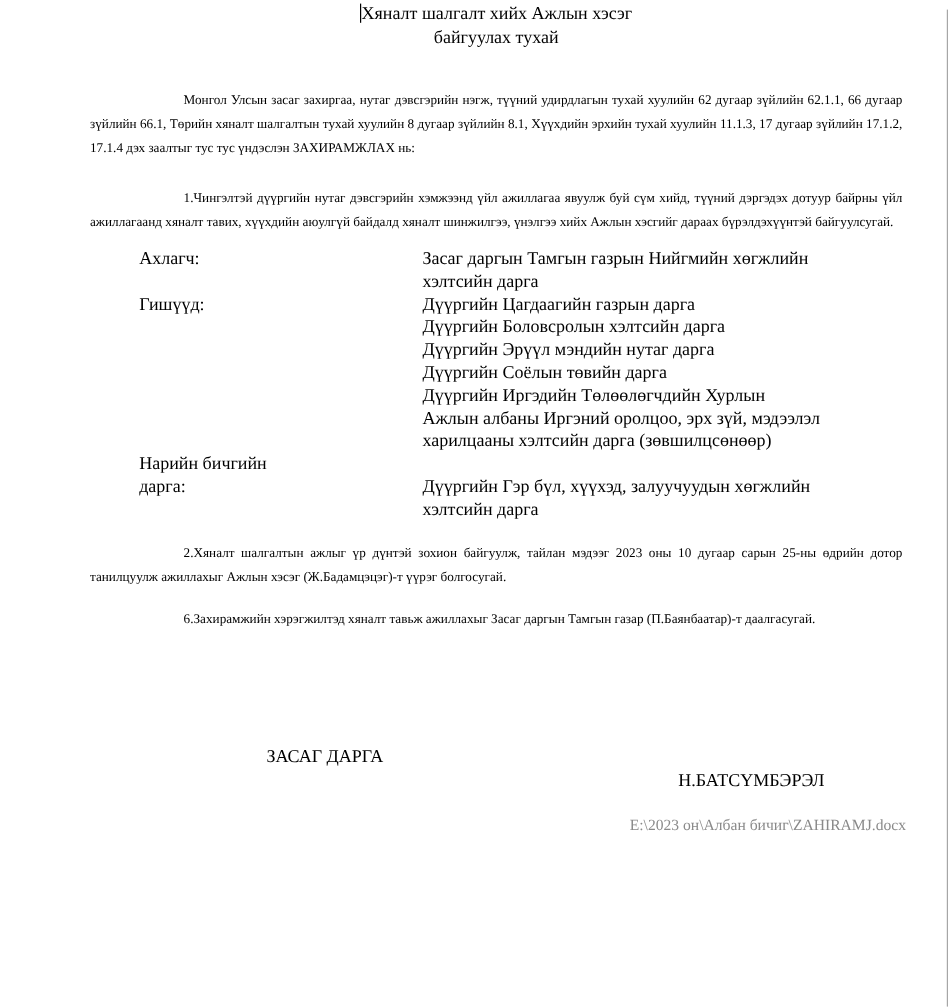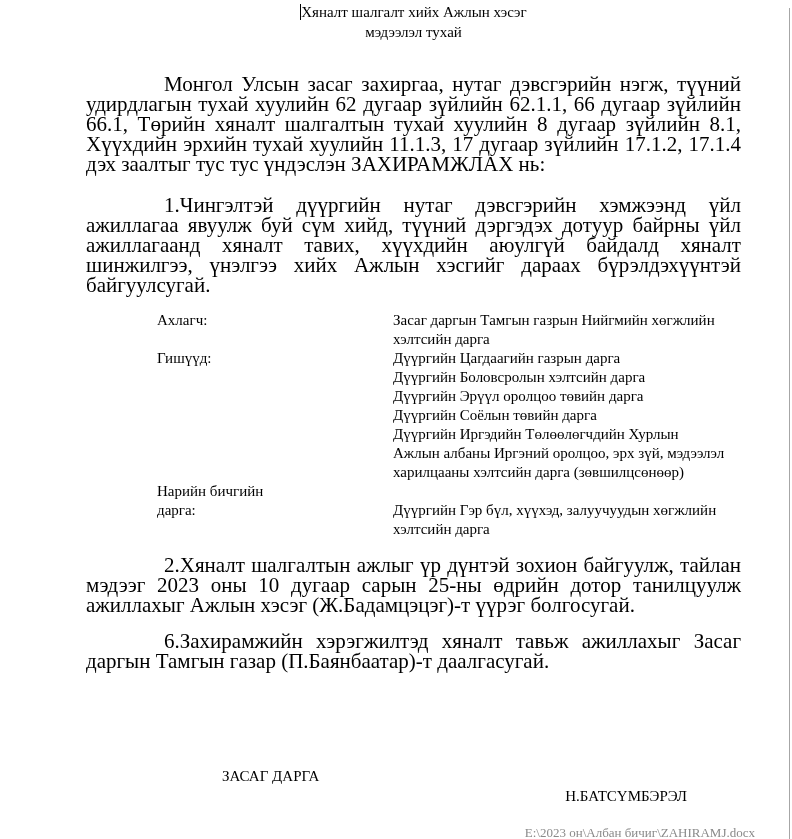--- a/index.html
+++ b/index.html
@@ -36,33 +36,33 @@
     white-space: nowrap;
   }
   .caret {
     display: inline-block;
     width: 1px;
     height: 16px;
     background: #000;
     vertical-align: -3px;
   }
   .para {
-    font-size: 21px;
+    font-size: 11px;
     line-height: 20px;
     text-align: justify;
     text-indent: 78px;
-    margin: 16px;
+    margin: 5px;
   }
   .para-preamble { margin-top: 32px; }
   .para-c1 { margin-top: 21px; }
   .para-c2 { margin-top: 16px; }
   .para-c3 { margin-top: 15px; }
   .comp {
     margin-top: 12px;
-    margin-left: 87px;
+    margin-left: 46px;
     font-size: 15px;
     line-height: 19px;
   }
   .comp-row { display: flex; align-items: flex-start; }
   .comp-role { width: 236px; flex: none; }
   .comp-members { width: 334px; flex: none; }
   .comp-members.offset-one-line { padding-top: 19px; }
   .sig-row {
     display: flex;
     margin-top: 95px;
@@ -82,21 +82,21 @@
   }
 </style>
 </head>
 <body>
 
 <div class="page-edge"></div>
 
 <div class="content">
 
   <div class="title-line"><span class="caret"></span><span>Хяналт шалгалт хийх Ажлын хэсэг</span></div>
-  <div class="title-line"><span>мэдээлэл тухай</span></div>
+  <div class="title-line"><span>байгуулах тухай</span></div>
 
   <p class="para para-preamble">Монгол Улсын засаг захиргаа, нутаг дэвсгэрийн нэгж, түүний удирдлагын тухай хуулийн 62 дугаар зүйлийн 62.1.1, 66 дугаар зүйлийн 66.1, Төрийн хяналт шалгалтын тухай хуулийн 8 дугаар зүйлийн 8.1, Хүүхдийн эрхийн тухай хуулийн 11.1.3, 17 дугаар зүйлийн 17.1.2, 17.1.4 дэх заалтыг тус тус үндэслэн ЗАХИРАМЖЛАХ нь:</p>
 
   <p class="para para-c1">1.Чингэлтэй дүүргийн нутаг дэвсгэрийн хэмжээнд үйл ажиллагаа явуулж буй сүм хийд, түүний дэргэдэх дотуур байрны үйл ажиллагаанд хяналт тавих, хүүхдийн аюулгүй байдалд хяналт шинжилгээ, үнэлгээ хийх Ажлын хэсгийг дараах бүрэлдэхүүнтэй байгуулсугай.</p>
 
   <div class="comp">
 
     <div class="comp-row">
       <div class="comp-role">
         <div>Ахлагч:</div>
@@ -106,21 +106,21 @@
       </div>
     </div>
 
     <div class="comp-row">
       <div class="comp-role">
         <div>Гишүүд:</div>
       </div>
       <div class="comp-members">
         <div>Дүүргийн Цагдаагийн газрын дарга</div>
         <div>Дүүргийн Боловсролын хэлтсийн дарга</div>
-        <div>Дүүргийн Эрүүл оролцоо төвийн дарга</div>
+        <div>Дүүргийн Эрүүл мэндийн нутаг дарга</div>
         <div>Дүүргийн Соёлын төвийн дарга</div>
         <div>Дүүргийн Иргэдийн Төлөөлөгчдийн Хурлын Ажлын албаны Иргэний оролцоо, эрх зүй, мэдээлэл харилцааны хэлтсийн дарга (зөвшилцсөнөөр)</div>
       </div>
     </div>
 
     <div class="comp-row">
       <div class="comp-role">
         <div>Нарийн бичгийн</div>
         <div>дарга:</div>
       </div>

